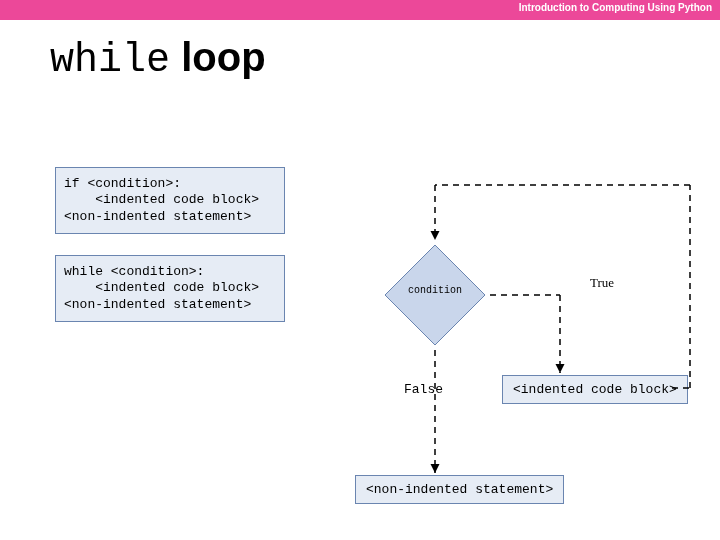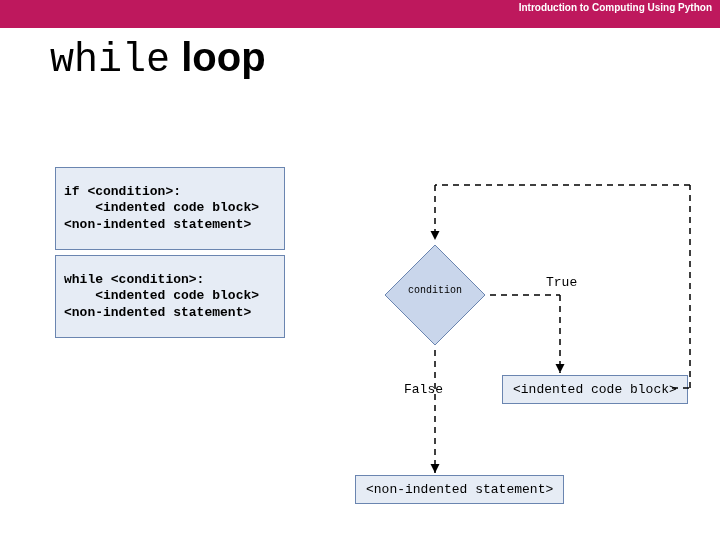--- a/index.html
+++ b/index.html
@@ -7,22 +7,22 @@
     margin: 0;
     padding: 0;
     width: 720px;
     height: 540px;
     background: #fff;
     font-family: Arial, sans-serif;
     position: relative;
     overflow: hidden;
   }
   .header-bar {
-    background: #be185d;
-    height: 28px;
+    background: #ec4899;
+    height: 20px;
     width: 100%;
     position: relative;
   }
   .header-text {
     position: absolute;
     right: 8px;
     top: 2px;
     color: #fff;
     font-size: 10px;
     font-weight: bold;
@@ -36,23 +36,22 @@
     color: #000000;
   }
   .title .mono { font-family: "Courier New", monospace; font-weight: normal; }
   .code-box {
     position: absolute;
     border: 1px solid #6a85b0;
     background: #e6ecf5;
     font-family: "Courier New", monospace;
     font-size: 13px;
     line-height: 1.25;
-    padding: 16px 8px;
+    padding: 8px 8px;
     white-space: pre;
-    font-weight: bold;
   }
   #box-if { left: 55px; top: 167px; width: 230px; }
   #box-while { left: 55px; top: 255px; width: 230px; }
   .diamond {
     position: absolute;
     width: 110px;
     height: 110px;
     left: 380px;
     top: 240px;
   }
@@ -64,21 +63,21 @@
     width: 110px;
     text-align: center;
     font-family: "Courier New", monospace;
     font-size: 10px;
   }
   .label {
     position: absolute;
     font-family: "Courier New", monospace;
     font-size: 13px;
   }
-  #lbl-true { left: 546px; top: 275px; }
+  #lbl-true { left: 590px; top: 275px; font-family: Liberation Serif, serif; }
   #lbl-false { left: 404px; top: 382px; text-align: right; }
   .proc-box {
     position: absolute;
     border: 1px solid #6a85b0;
     background: #e6ecf5;
     font-family: "Courier New", monospace;
     font-size: 13px;
     padding: 6px 10px;
   }
   #proc-true { left: 502px; top: 375px; }

